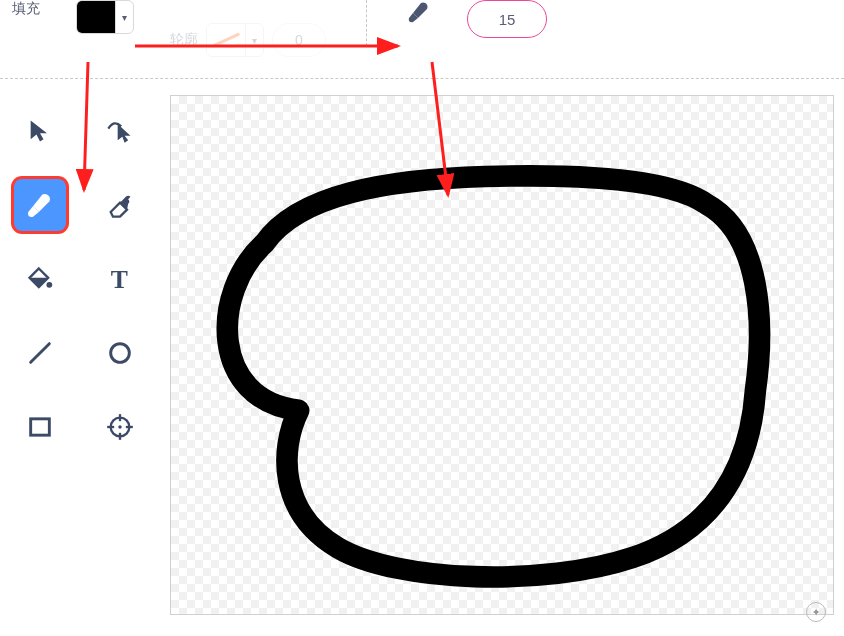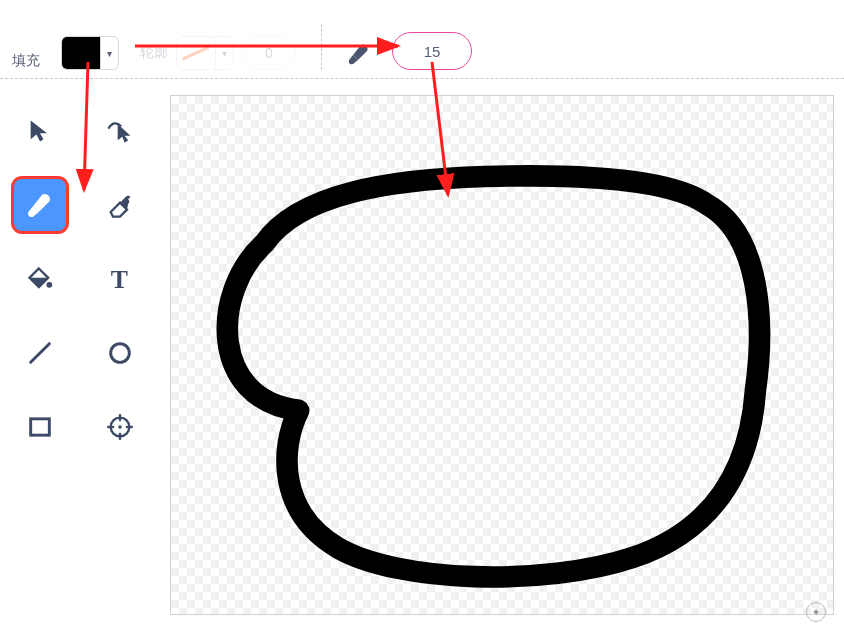--- a/index.html
+++ b/index.html
@@ -9,24 +9,24 @@
     width: 844px;
     height: 636px;
     background: #ffffff;
     position: relative;
     overflow: hidden;
   }
 
   
   .options-bar {
     display: flex;
-    align-items: flex-end;
+    align-items: flex-start;
     height: 70px;
     padding: 0 12px;
-    gap: 21px;
+    gap: 36px;
     position: relative;
   }
   .opt-label {
     font-size: 14px;
     color: #575e75;
   }
   .fill-picker {
     display: flex;
     align-items: center;
     border: 1px solid #d9d9d9;
@@ -49,20 +49,21 @@
     height: 100%;
     font-size: 10px;
     color: #575e75;
   }
 
   .outline-group {
     display: flex;
     align-items: center;
     gap: 8px;
     opacity: .25;
+    margin-top: 23px;
   }
   .outline-picker {
     display:flex;align-items:center;
     border:1px solid #d9d9d9;border-radius:6px;height:34px;overflow:hidden;
   }
   .outline-swatch{
     width:38px;height:100%;position:relative;background:#fff;
   }
   .outline-swatch::after{
     content:"";position:absolute;left:4px;right:4px;top:50%;height:3px;

